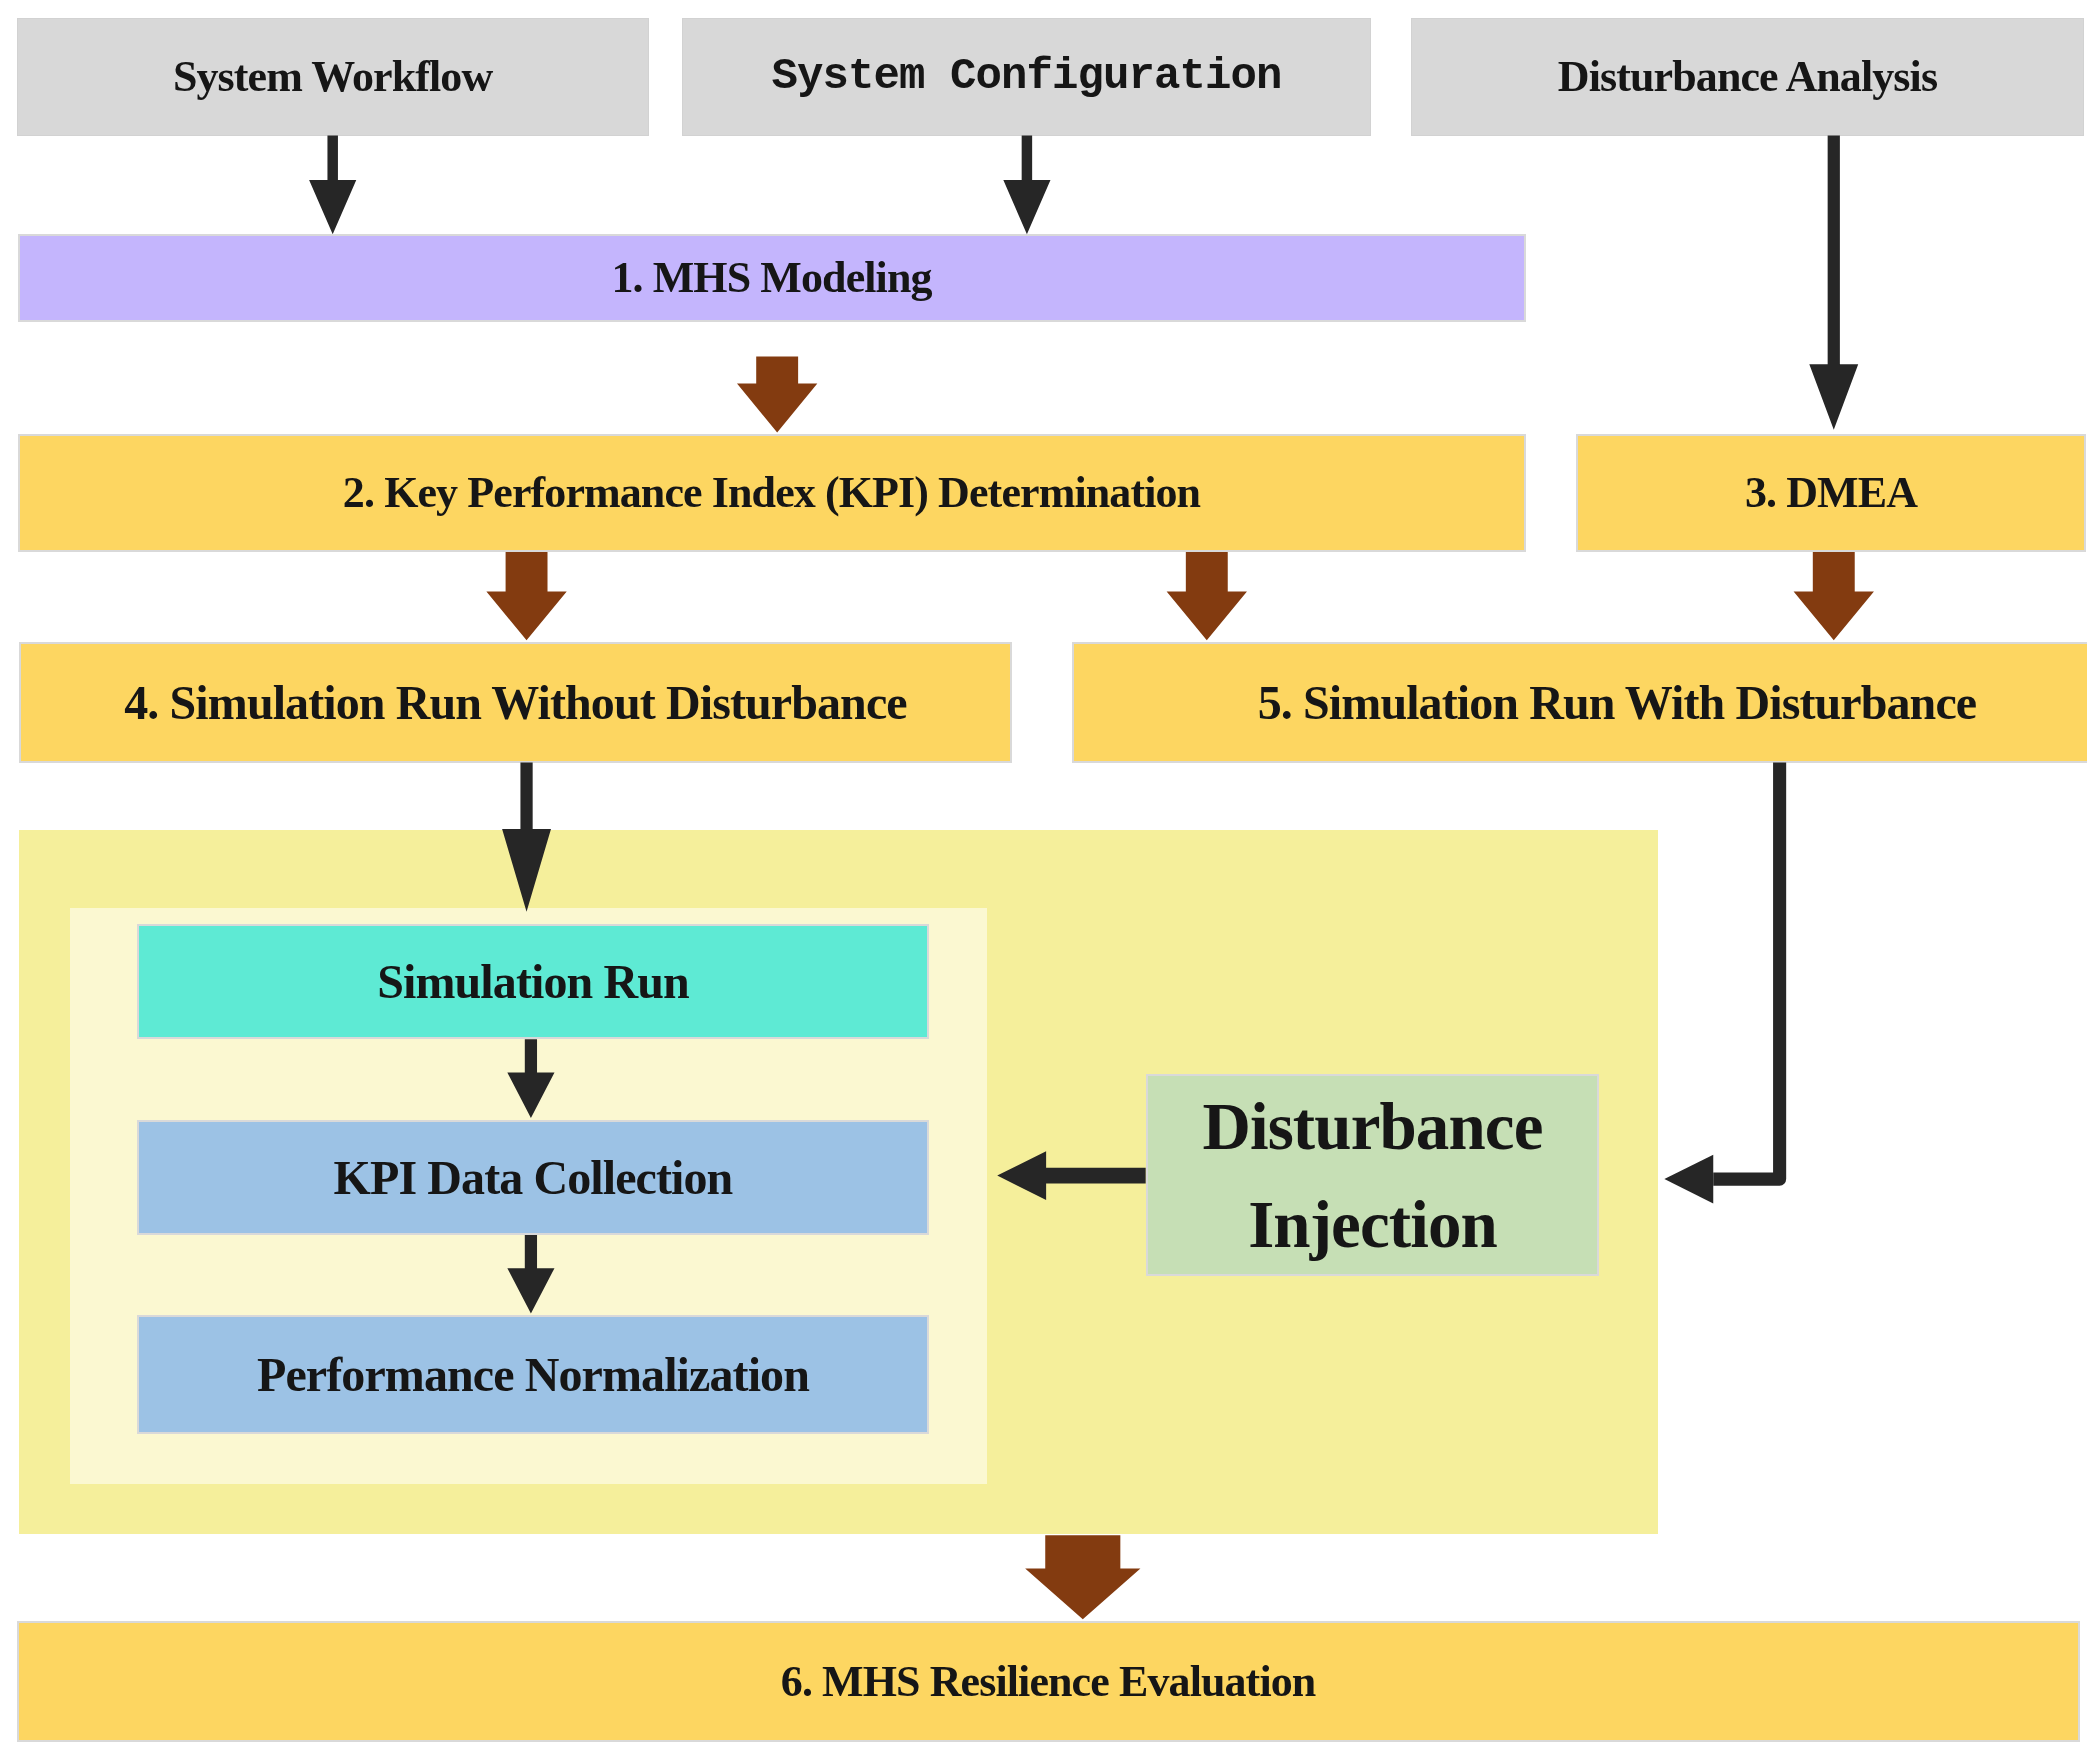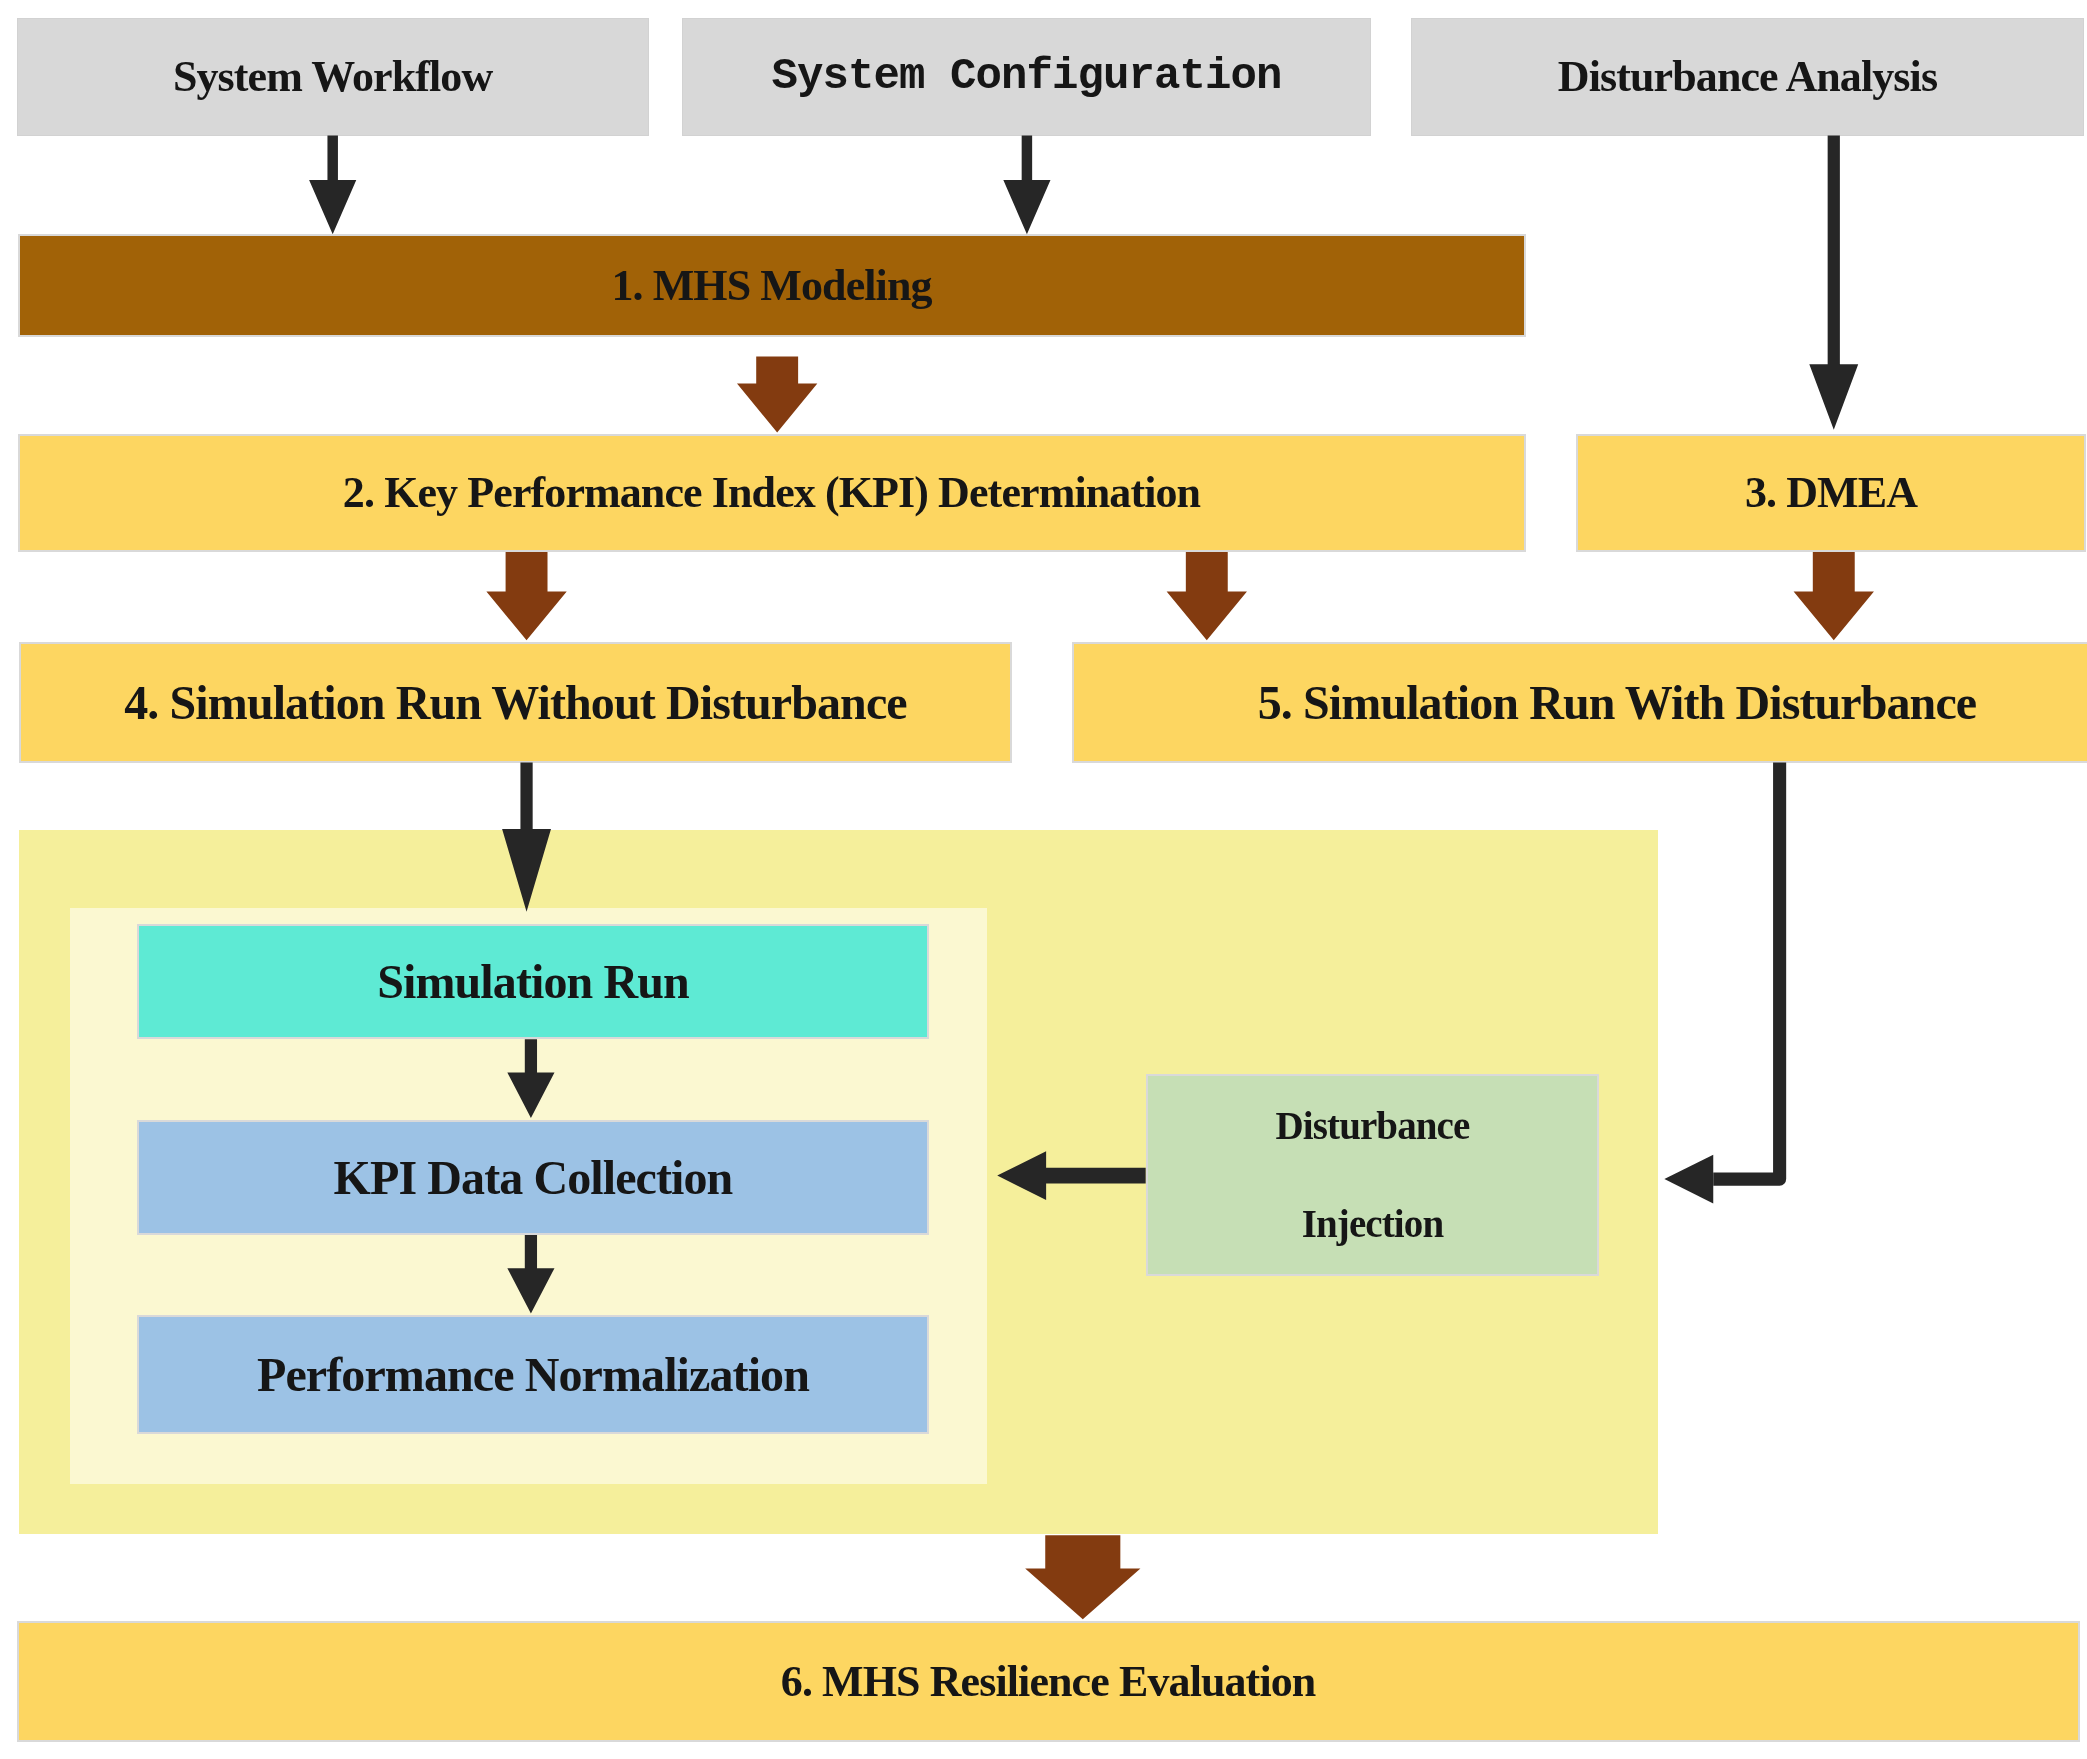--- a/index.html
+++ b/index.html
@@ -4,39 +4,39 @@
 <style>
   html,body{margin:0;padding:0;background:#ffffff;}
   body{font-family:"Liberation Serif","DejaVu Serif",serif;color:#161616;}
   #stage{position:relative;width:2087px;height:1760px;background:#ffffff;overflow:hidden;}
   .box{position:absolute;box-sizing:border-box;display:flex;align-items:center;justify-content:center;text-align:center;}
   .bordered{border:2.6px solid #d9d9d9;}
   .gray{border:1.7px solid #d2d2d2;}
   .label{font-weight:700;letter-spacing:-0.9px;line-height:1.08;}
   .fs64{font-size:44px;}
   .fs60{font-size:48px;}
-  .green-label{font-size:39px;font-weight:700;letter-spacing:-0.9px;line-height:98px;text-align:center;}
+  .green-label{font-size:67px;font-weight:700;letter-spacing:-0.9px;line-height:98px;text-align:center;}
   #arrows{position:absolute;left:0;top:0;pointer-events:none;}
 </style>
 </head>
 <body>
 
 <div id="stage">
 
   <div class="box gray" style="left: 16.6px; top: 17.5px; width: 632px; height: 118px; background-color: rgb(216, 216, 216);">
     <span class="label fs64">System Workflow</span>
   </div>
   <div class="box gray" style="left: 682px; top: 17.5px; width: 689px; height: 118px; background-color: rgb(216, 216, 216); font-family: Liberation Mono, monospace;">
     <span class="label fs64">System Configuration</span>
   </div>
   <div class="box gray" style="left: 1411px; top: 17.5px; width: 673px; height: 118px; background-color: rgb(216, 216, 216);">
     <span class="label fs64">Disturbance Analysis</span>
   </div>
 
-  <div class="box bordered" style="left: 17.5px; top: 234px; width: 1508px; height: 103px; background-color: #a16207;">
+  <div class="box bordered" style="left: 17.5px; top: 234px; width: 1508px; height: 88px; background-color: #c4b5fd;">
     <span class="label fs64">1. MHS Modeling</span>
   </div>
 
   <div class="box bordered" style="left: 17.5px; top: 434px; width: 1508px; height: 118px; background-color: rgb(253, 214, 97);">
     <span class="label fs64">2. Key Performance Index (KPI) Determination</span>
   </div>
   <div class="box bordered" style="left: 1576px; top: 434px; width: 510px; height: 118px; background-color: rgb(253, 214, 97);">
     <span class="label fs64">3. DMEA</span>
   </div>
 

